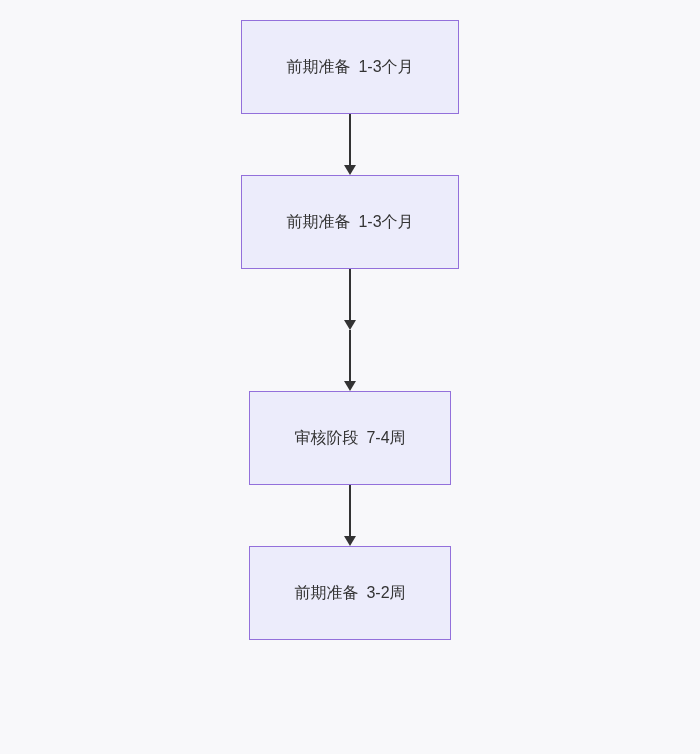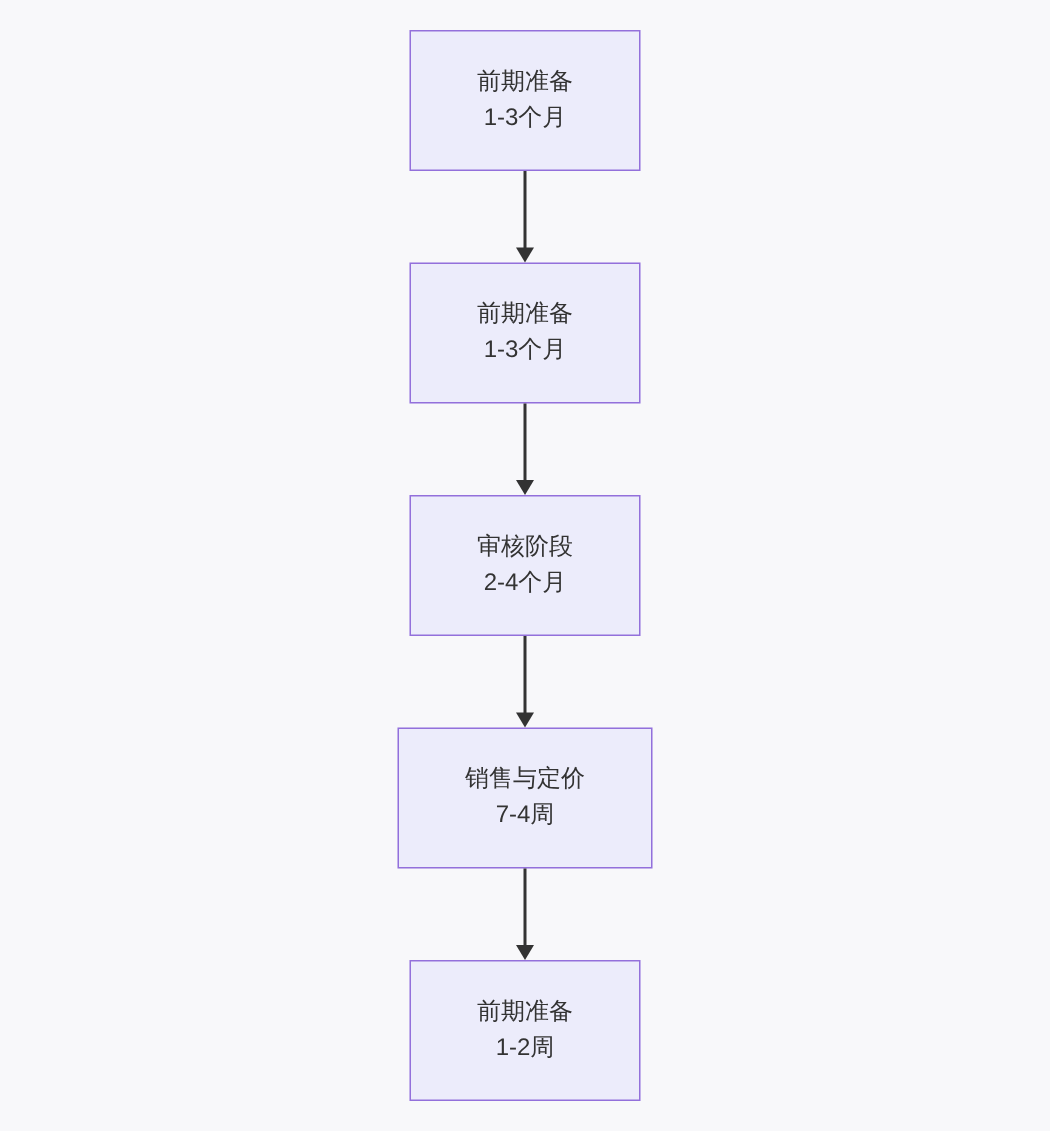--- a/index.html
+++ b/index.html
@@ -29,21 +29,21 @@
     align-items: center;
     padding-top: 20px;
   }
   .node {
     background: var(--node-fill);
     border: 1px solid var(--node-border);
     min-width: 152px;
     height: 94px;
     padding: 4px 44px;
     display: flex;
-    flex-direction: column;
+    flex-direction: row;
     align-items: center;
     justify-content: center;
     gap: 8px;
     color: var(--node-text);
     font-size: 16px;
     line-height: 1;
     white-space: nowrap;
     flex-shrink: 0;
   }
   .node-line { text-align: center; }
@@ -92,38 +92,34 @@
   <div class="node">
     <div class="node-line">前期准备</div>
     <div class="node-line">1-3个月</div>
   </div>
 
   <div class="arrow">
     <div class="shaft"></div>
     <div class="head"></div>
   </div>
 
-  <div class="node">
-    <div class="node-line">审核阶段</div>
-    <div class="node-line">2-4个月</div>
-  </div>
 
   <div class="arrow">
     <div class="shaft"></div>
     <div class="head"></div>
   </div>
 
   <div class="node">
-    <div class="node-line">销售与定价</div>
+    <div class="node-line">审核阶段</div>
     <div class="node-line">7-4周</div>
   </div>
 
   <div class="arrow">
     <div class="shaft"></div>
     <div class="head"></div>
   </div>
 
   <div class="node">
     <div class="node-line">前期准备</div>
-    <div class="node-line">1-2周</div>
+    <div class="node-line">3-2周</div>
   </div>
 
 </div>
 
 </body></html>

